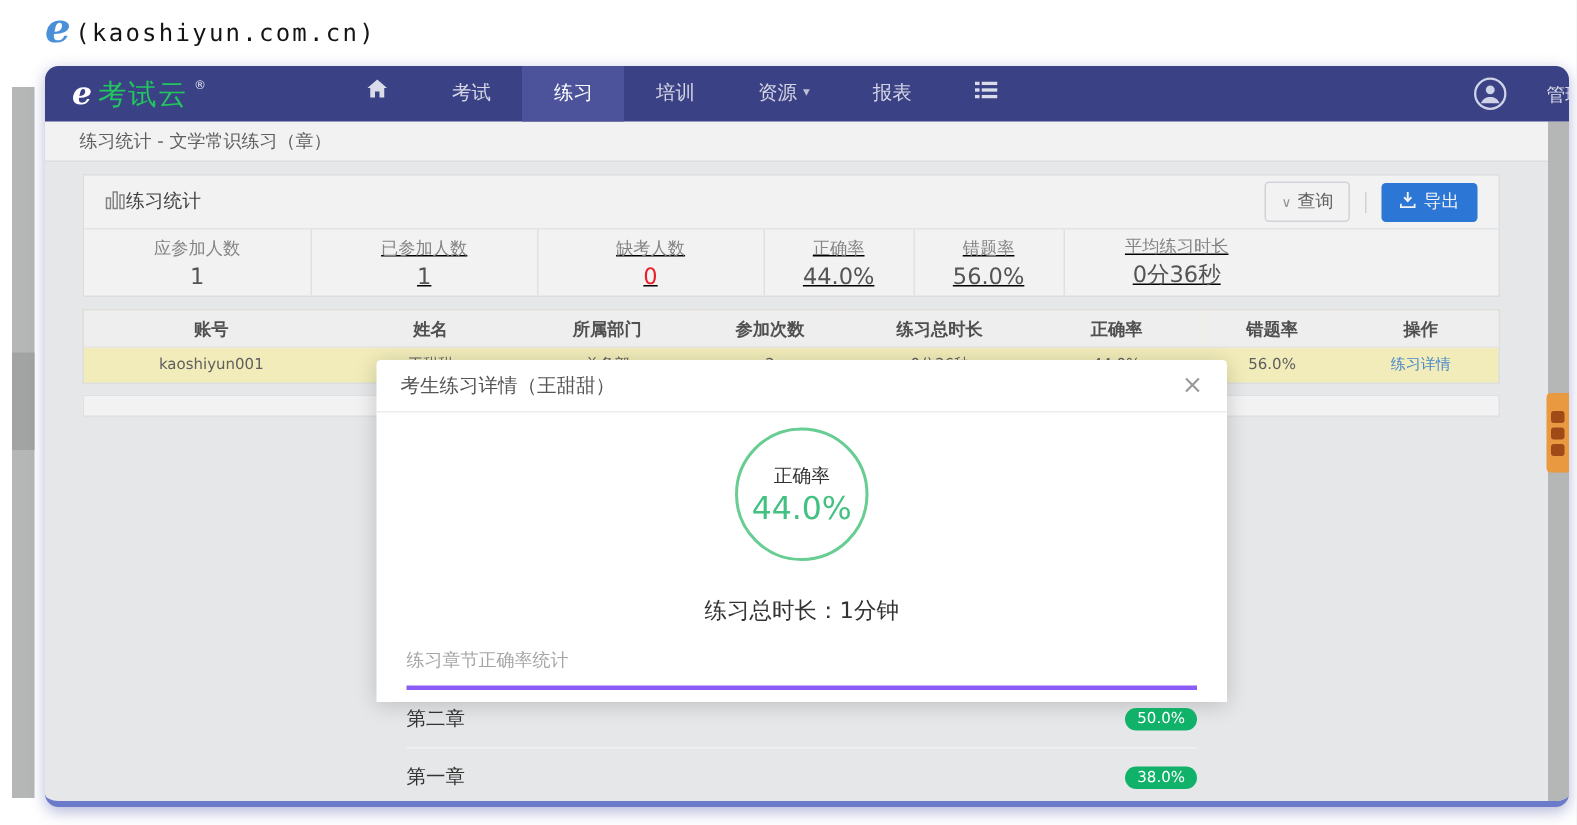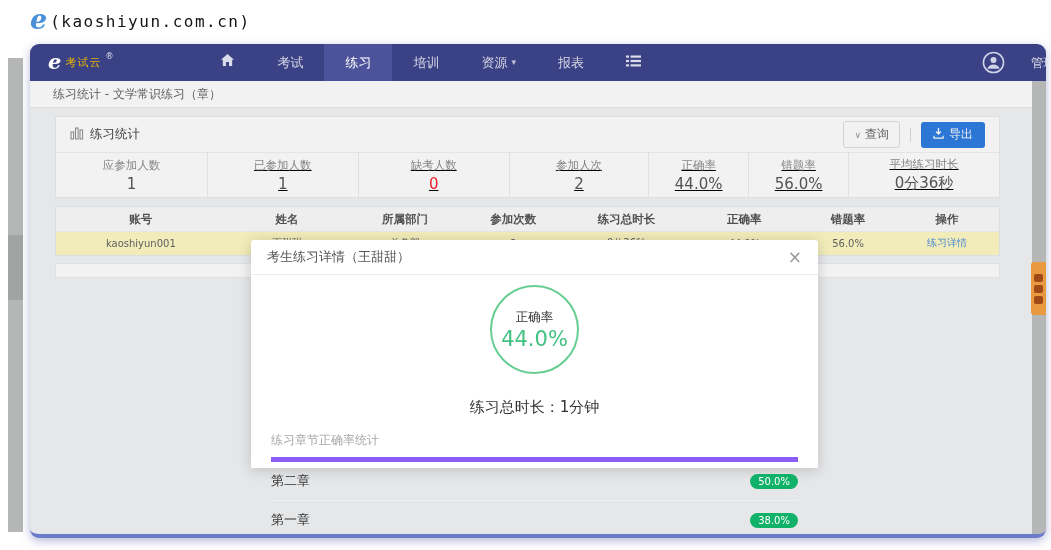--- a/index.html
+++ b/index.html
@@ -22,21 +22,21 @@
             background:#f3f4f6; border-radius:9px; overflow:hidden;
             border-bottom:4px solid #6b7ac9;
             box-shadow:0 3px 10px rgba(90,100,170,.45); }
 
   
   .navbar { position:relative; height:37px; background:#3a4184; display:flex; align-items:center;
             padding-left:18px; z-index:7; }
   .brand { display:flex; align-items:flex-start; gap:4px; }
   .brand-e { font-family:"DejaVu Serif","Liberation Serif",serif; font-style:italic; font-weight:bold;
              font-size:21px; color:#fff; line-height:20px; }
-  .brand-name { color:#eab308; font-size:11px; line-height:22px; letter-spacing:1px; }
+  .brand-name { color:#22c55e; font-size:19px; line-height:22px; letter-spacing:1px; }
   .brand-reg { color:#dfe2f2; font-size:8px; line-height:10px; }
   .nav-items { display:flex; margin-left:86px; height:100%; }
   .nav-item { padding:0 21px; line-height:37px; font-size:13px; color:rgba(255,255,255,.78);
               cursor:pointer; display:flex; align-items:center; gap:4px; }
   .nav-item.active { background:#4c539a; color:#fff; }
   .nav-caret { font-size:9px; opacity:.85; }
   .nav-avatar { position:absolute; left:952px; top:7px; }
   .nav-user { position:absolute; left:1001px; top:0; line-height:37px; font-size:12.5px;
               color:rgba(255,255,255,.8); white-space:nowrap; }
 
@@ -45,21 +45,21 @@
   .right-strip .thumb { position:absolute; left:0; top:210px; width:100%; height:20px; background:#46518f; }
 
   
   .breadcrumb-bar { height:27px; background:#fff; border-bottom:1px solid #e9e9e9;
                     line-height:27px; padding-left:23px; font-size:12px; color:#666; }
 
   
   .panel { margin:8px 46px 0 25px; background:#fff; border:1px solid #e9eaec; }
   .panel-head { height:36px; display:flex; align-items:center; padding:0 14px;
                 border-bottom:1px solid #f0f1f3; }
-  .panel-title { display:flex; align-items:center; gap:6px; font-size:12.5px; color:#444; }
+  .panel-title { display:flex; align-items:center; font-size:12.5px; color:#444; }
   .panel-actions { margin-left:auto; display:flex; align-items:center; gap:10px; }
   .btn-query { display:flex; align-items:center; gap:4px; border:1px solid #dcdfe6; background:#fff;
                color:#666; font-size:12px; padding:4px 10px; border-radius:3px; cursor:pointer; }
   .btn-query .chev { font-size:9px; color:#999; }
   .action-divider { width:1px; height:14px; background:#ddd; }
   .btn-export { display:flex; align-items:center; gap:5px; background:#2f7de1; color:#fff;
                 font-size:12px; padding:4.5px 12px; border-radius:3px; border:none; cursor:pointer; }
   .stats-row { display:flex; height:44px; }
   .stat { display:flex; flex-direction:column; align-items:center; justify-content:center; gap:2px; }
   .stat + .stat { border-left:1px solid #ebedf0;text-decoration:underline; }
@@ -87,21 +87,21 @@
   .modal-head { height:35px; display:flex; align-items:center; padding:0 16px;
                 border-bottom:1px solid #ececec; }
   .modal-title { font-size:13px; color:#555; }
   .modal-close { margin-left:auto; color:#999; font-size:17px; line-height:1; cursor:pointer; }
   .rate-circle { width:89px; height:89px; margin:10px auto 0; border:2px solid #67cd92; border-radius:50%;
                  display:flex; flex-direction:column; align-items:center; justify-content:center; }
   .rate-circle .lab { font-size:12.5px; color:#333; }
   .rate-circle .val { font-size:21px; color:#42c180; margin-top:1px; }
   .total-time { text-align:center; margin-top:24px; font-size:15px; color:#333; }
   .chapter-sec { margin:15px 20px 0; }
-  .sec-title { font-size:12px; color:#a6a6a6; padding-bottom:8px; border-bottom:5px solid #8b5cf6; }
+  .sec-title { font-size:12px; color:#a6a6a6; padding-bottom:8px; border-bottom:3px solid #8b5cf6; }
   .chapter-row { display:flex; align-items:center; justify-content:space-between;
                  padding:10px 0; border-bottom:1px solid #f1f1f1; }
   .chapter-name { font-size:13px; color:#333; }
   .chapter-badge { background:#10b169; color:#fff; font-size:10px; padding:2px 8px; border-radius:10px; }
 
   
   .float-widget { position:absolute; left:1031px; top:262px; width:15px; height:53px;
                   background:#e9993f; border-radius:3px 0 0 3px; z-index:9;
                   display:flex; flex-direction:column; align-items:center; justify-content:center; gap:3px; }
   .float-widget i { display:block; width:9px; height:8px; background:#a04a18; border-radius:2px; }
@@ -203,24 +203,20 @@
           <span class="stat-label">应参加人数</span>
           <span class="stat-value">1</span>
         </div>
         <div class="stat w2">
           <span class="stat-label">已参加人数</span>
           <span class="stat-value">1</span>
         </div>
         <div class="stat w3">
           <span class="stat-label">缺考人数</span>
           <span class="stat-value red">0</span>
-        </div>
-        <div class="stat w4">
-          <span class="stat-label">参加人次</span>
-          <span class="stat-value">2</span>
         </div>
         <div class="stat w5">
           <span class="stat-label">正确率</span>
           <span class="stat-value">44.0%</span>
         </div>
         <div class="stat w6">
           <span class="stat-label">错题率</span>
           <span class="stat-value">56.0%</span>
         </div>
         <div class="stat w7">

